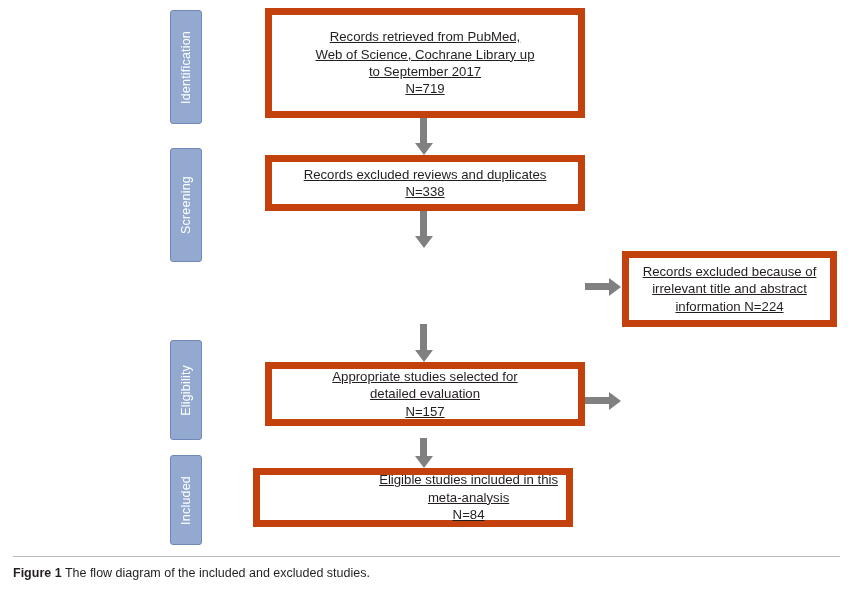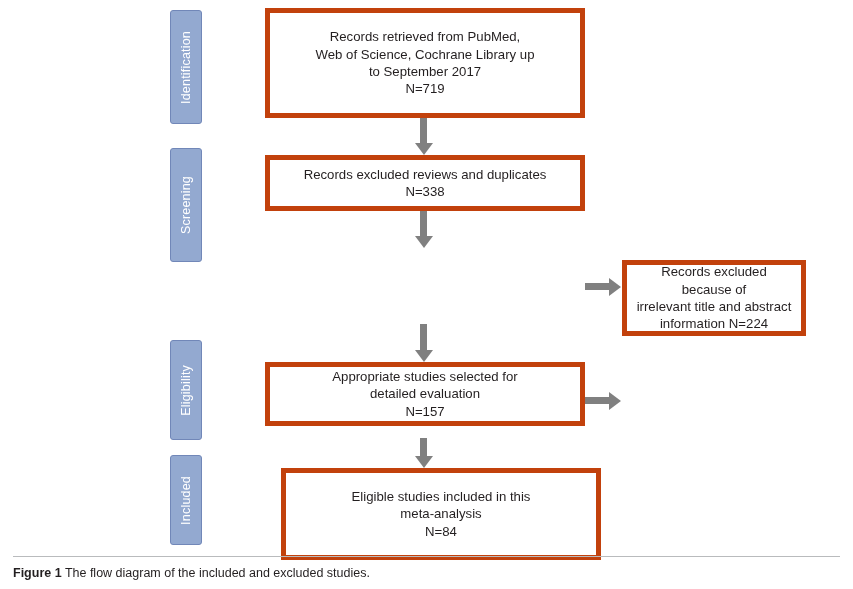--- a/index.html
+++ b/index.html
@@ -44,42 +44,43 @@
     white-space: nowrap;
   }
   #stage-identification { left: 170px; top: 10px;  height: 112px; }
   #stage-screening      { left: 170px; top: 148px; height: 112px; }
   #stage-eligibility    { left: 170px; top: 340px; height: 98px;  }
   #stage-included       { left: 170px; top: 455px; height: 88px;  }
 
   
   .node {
     position: absolute;
-    border: 5px solid #c2410c;
+    border: 7px solid #c2410c;
     background: #ffffff;
     box-sizing: border-box;
     display: flex;
     align-items: center;
     justify-content: center;
     text-align: center;
     padding: 16px 8px;
+    text-decoration: underline;
   }
   .node .txt {
     font-size: 13.2px;
     line-height: 1.32;
     white-space: pre-line;
   }
 
   #node-retrieved { left: 265px; top: 8px;   width: 320px; height: 110px; }
   #node-excluded-dup { left: 265px; top: 155px; width: 320px; height: 56px; }
   #node-selected-title { left: 265px; top: 248px; width: 320px; height: 76px; }
   #node-appropriate { left: 265px; top: 362px; width: 320px; height: 64px; }
-  #node-eligible { left: 281px; top: 468px; width: 320px; height: 92px; }
-
-  #node-excluded-irrelevant { left: 622px; top: 260px; width: 184px; height: 76px; }
+  #node-eligible { left: 253px; top: 468px; width: 320px; height: 59px; justify-content: flex-end; }
+
+  #node-excluded-irrelevant { left: 622px; top: 251px; width: 215px; height: 76px; }
   #node-excluded-detailed   { left: 622px; top: 362px; width: 215px; height: 76px; }
 
   
   .arrow-v {
     position: absolute;
     left: 420px;
     width: 7px;
     background: #808080;
   }
   .arrow-v::after {

